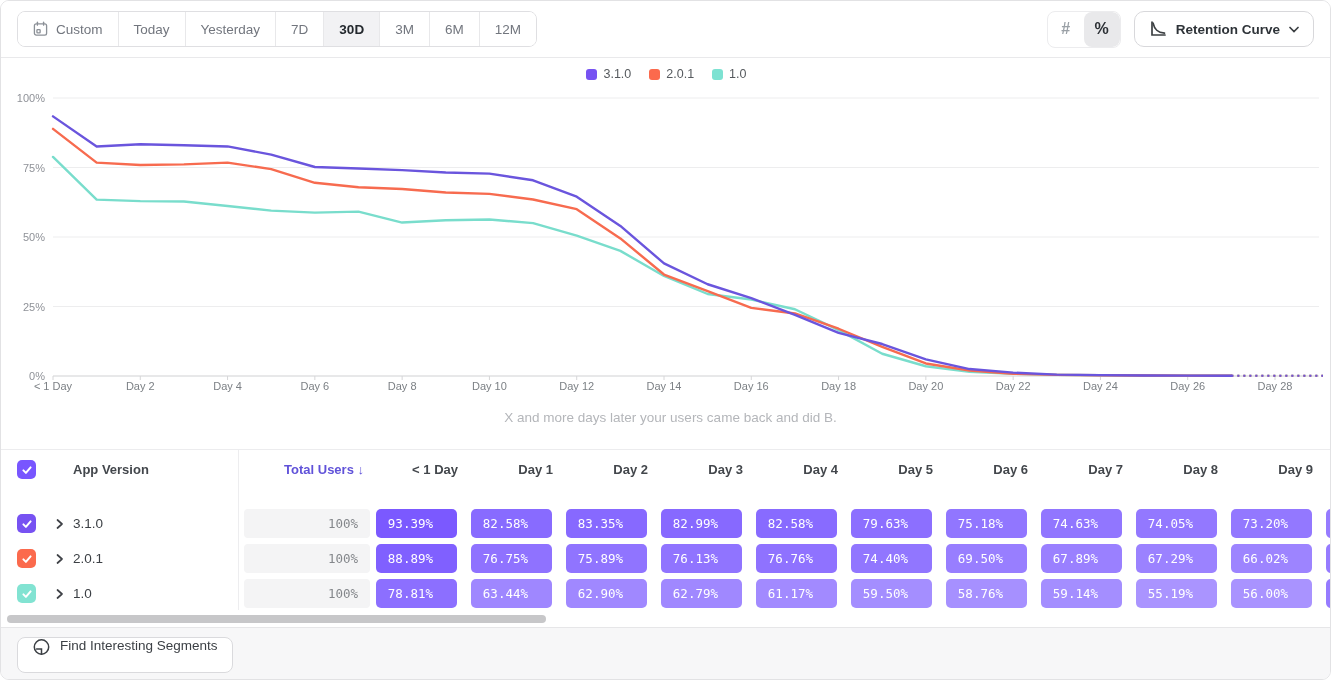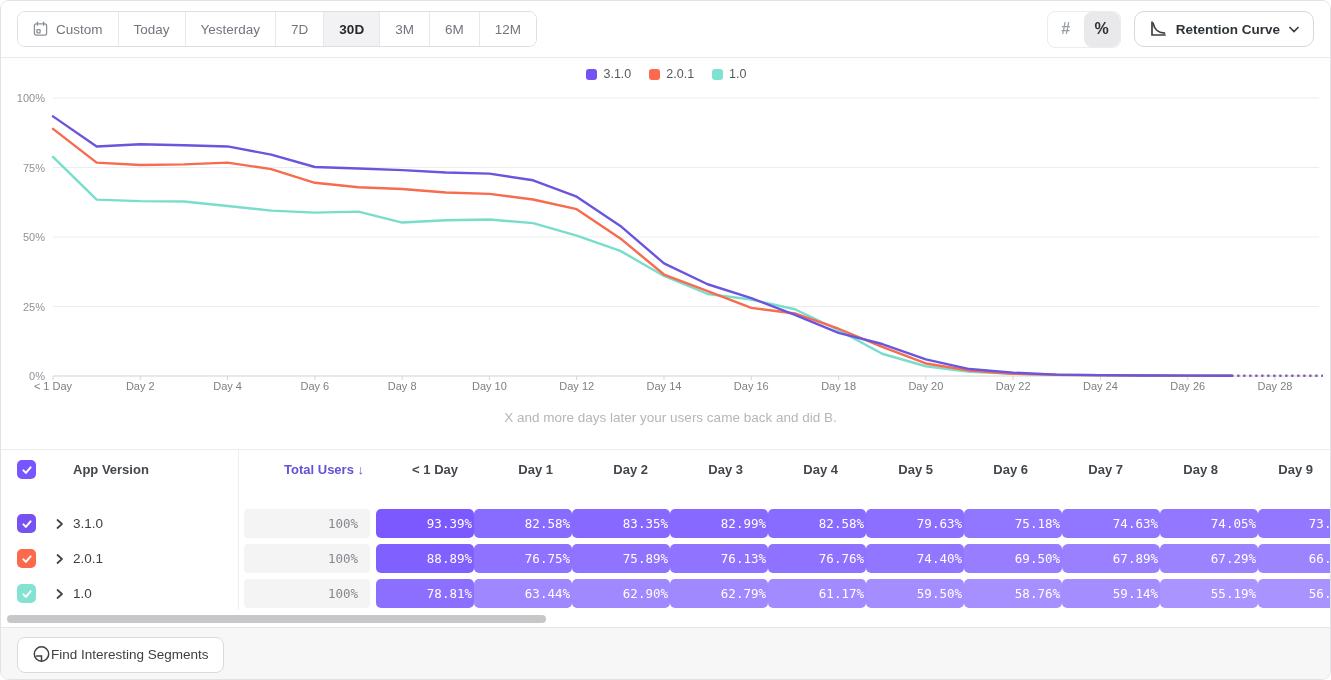--- a/index.html
+++ b/index.html
@@ -40,30 +40,30 @@
   .c-expand{flex:0 0 28px;display:flex;align-items:center;justify-content:center;}
   .c-version{flex:0 0 165px;font-size:13.5px;color:#3c4045;}
   .h-version{font-weight:bold;color:#43474c;font-size:13px;}
   .c-total{flex:0 0 138px;display:flex;align-items:center;justify-content:flex-end;box-sizing:border-box;}
   .h-total{font-size:13px;font-weight:bold;color:#6052d9;padding-right:12px;cursor:pointer;}
   .total-cell{width:126px;height:29px;margin-right:6px;border-radius:4px;background:#f4f4f5;
     display:flex;align-items:center;justify-content:flex-end;padding-right:12px;box-sizing:border-box;
     font-family:"DejaVu Sans Mono",monospace;font-size:12.5px;color:#84878b;}
   .c-day{flex:0 0 95px;display:flex;align-items:center;}
   .h-day{justify-content:flex-end;padding-right:13px;box-sizing:border-box;font-size:13px;font-weight:bold;color:#43474c;}
-  .cell{width:98px;height:29px;border-radius:5px;display:flex;align-items:center;justify-content:flex-end;
-    padding-right:2px;box-sizing:border-box;font-family:"DejaVu Sans Mono",monospace;font-size:12.5px;color:#fff;cursor:pointer;}
+  .cell{width:81px;height:29px;border-radius:5px;display:flex;align-items:center;justify-content:flex-end;
+    padding-right:24px;box-sizing:border-box;font-family:"DejaVu Sans Mono",monospace;font-size:12.5px;color:#fff;cursor:pointer;}
   .cb{width:19px;height:19px;border-radius:5px;display:flex;align-items:center;justify-content:center;cursor:pointer;}
   .v-divider{position:absolute;left:237px;top:449px;width:1px;height:160px;background:#ededef;}
   
   .hscroll{position:absolute;top:612px;left:0;right:0;height:12px;}
   .hthumb{position:absolute;left:6px;top:2px;width:539px;height:8px;border-radius:4px;background:#c7c7c9;cursor:grab;}
   .footer{position:absolute;top:626px;left:0;right:0;height:54px;box-sizing:border-box;background:#f7f7f8;
     border-top:1px solid #e6e6e8;display:flex;align-items:center;padding:0 16px;gap:18px;}
-  .seg-btn{display:flex;align-items:center;height:36px;padding:0 14px;border:1px solid #dadadd;
+  .seg-btn{display:flex;align-items:flex-start;gap:9px;height:36px;padding:0 14px;border:1px solid #dadadd;
     border-radius:8px;background:#fff;font-size:13.5px;color:#3c4045;cursor:pointer;font-family:inherit;}
   .foot-msg{font-size:13.5px;font-weight:bold;color:#33373c;}
 </style>
 </head>
 <body>
 
 <div class="card">
 
   <div class="toolbar">
     <div class="range-group">

